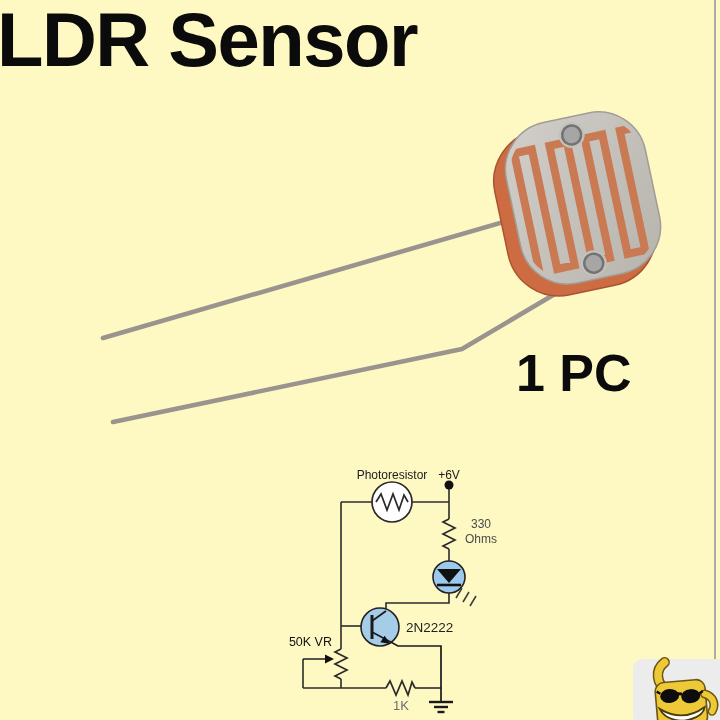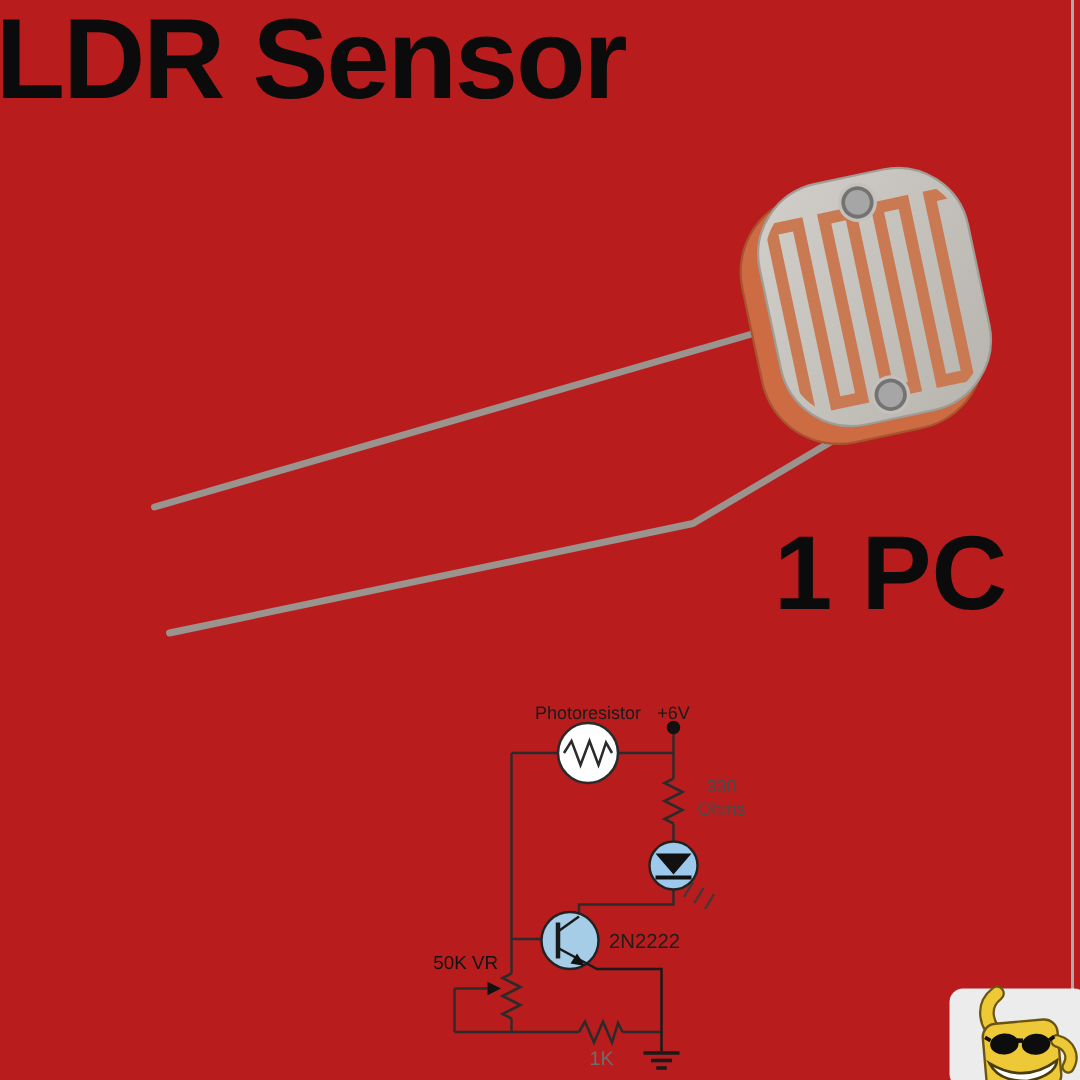--- a/index.html
+++ b/index.html
@@ -1,25 +1,25 @@
 <!DOCTYPE html>
 <html><head>
 <meta charset="utf-8">
 <style>
   html,body{margin:0;padding:0;background:#fff;}
   #stage{
-    position:relative;width:720px;height:720px;overflow:hidden;background:#b91c1c;
+    position:relative;width:720px;height:720px;overflow:hidden;background:#fef9c3;
     font-family:"Liberation Sans",sans-serif;
   }
   .page-title{
     position:absolute;left:-3px;top:2px;font-size:76px;font-weight:700;
     letter-spacing:-1.5px;line-height:1;color:#0b0b0b;white-space:nowrap;
   }
   .qty-label{
-    position:absolute;left:516px;top:347px;font-size:70px;font-weight:700;
+    position:absolute;left:516px;top:347px;font-size:52px;font-weight:700;
     line-height:1;color:#0b0b0b;white-space:nowrap;
   }
   .right-edge-line{
     position:absolute;left:714px;top:0;width:2px;height:660px;background:#ababab;
   }
   svg{position:absolute;display:block;}
   #ldr-photo{left:0;top:0;}
   #circuit{left:0;top:450px;}
   #mascot{left:628px;top:654px;}
   .cktlabel{font-family:"Liberation Sans",sans-serif;}

